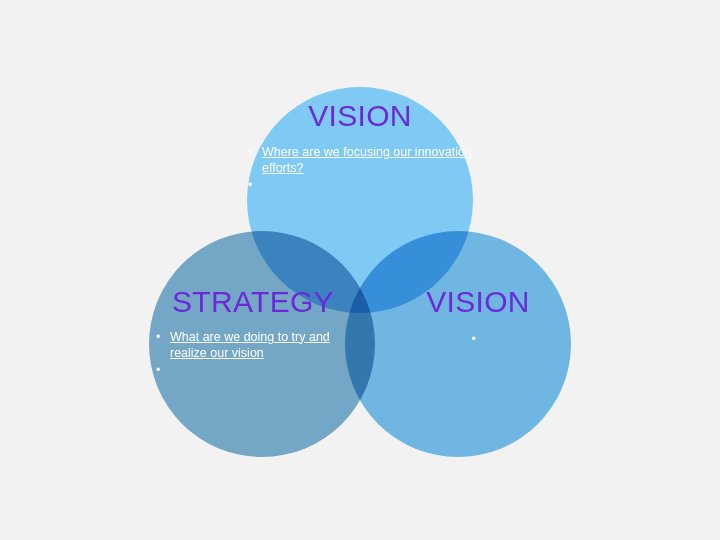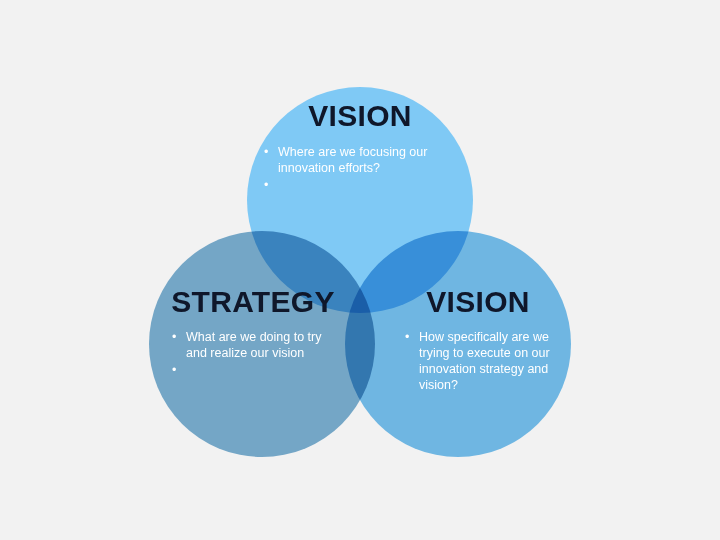--- a/index.html
+++ b/index.html
@@ -60,35 +60,36 @@
     position: absolute;
     inset: 0;
   }
 
   .lobe {
     position: absolute;
     color: #ffffff;
   }
 
   .lobe-title {
-    font-weight: bold;
+    font-weight: normal;
     font-size: 30px;
     line-height: 1.05;
     letter-spacing: 0.3px;
     white-space: nowrap;
-    color: #0f172a;
+    color: #6d28d9;
   }
 
   .bullets {
     list-style: none;
-    margin: 16px;
+    margin: 0;
     padding: 0;
     font-size: 12.5px;
     line-height: 1.28;
     color: #ffffff;
+    text-decoration: underline;
   }
   .bullets li {
     position: relative;
     padding-left: 15px;
     margin-bottom: 1px;
   }
   .bullets li .dot {
     position: absolute;
     left: 1px;
     top: 0;
@@ -176,19 +177,18 @@
           <span class="dot">•</span>
         </li>
       </ul>
     </div>
 
     <div class="lobe lobe-goals">
       <div class="lobe-title">VISION</div>
       <ul class="bullets">
         <li>
           <span class="dot">•</span>
-          <span>How specifically are we trying to execute on our innovation strategy and vision?</span>
         </li>
       </ul>
     </div>
 
   </div>
 </div>
 
 </body></html>

